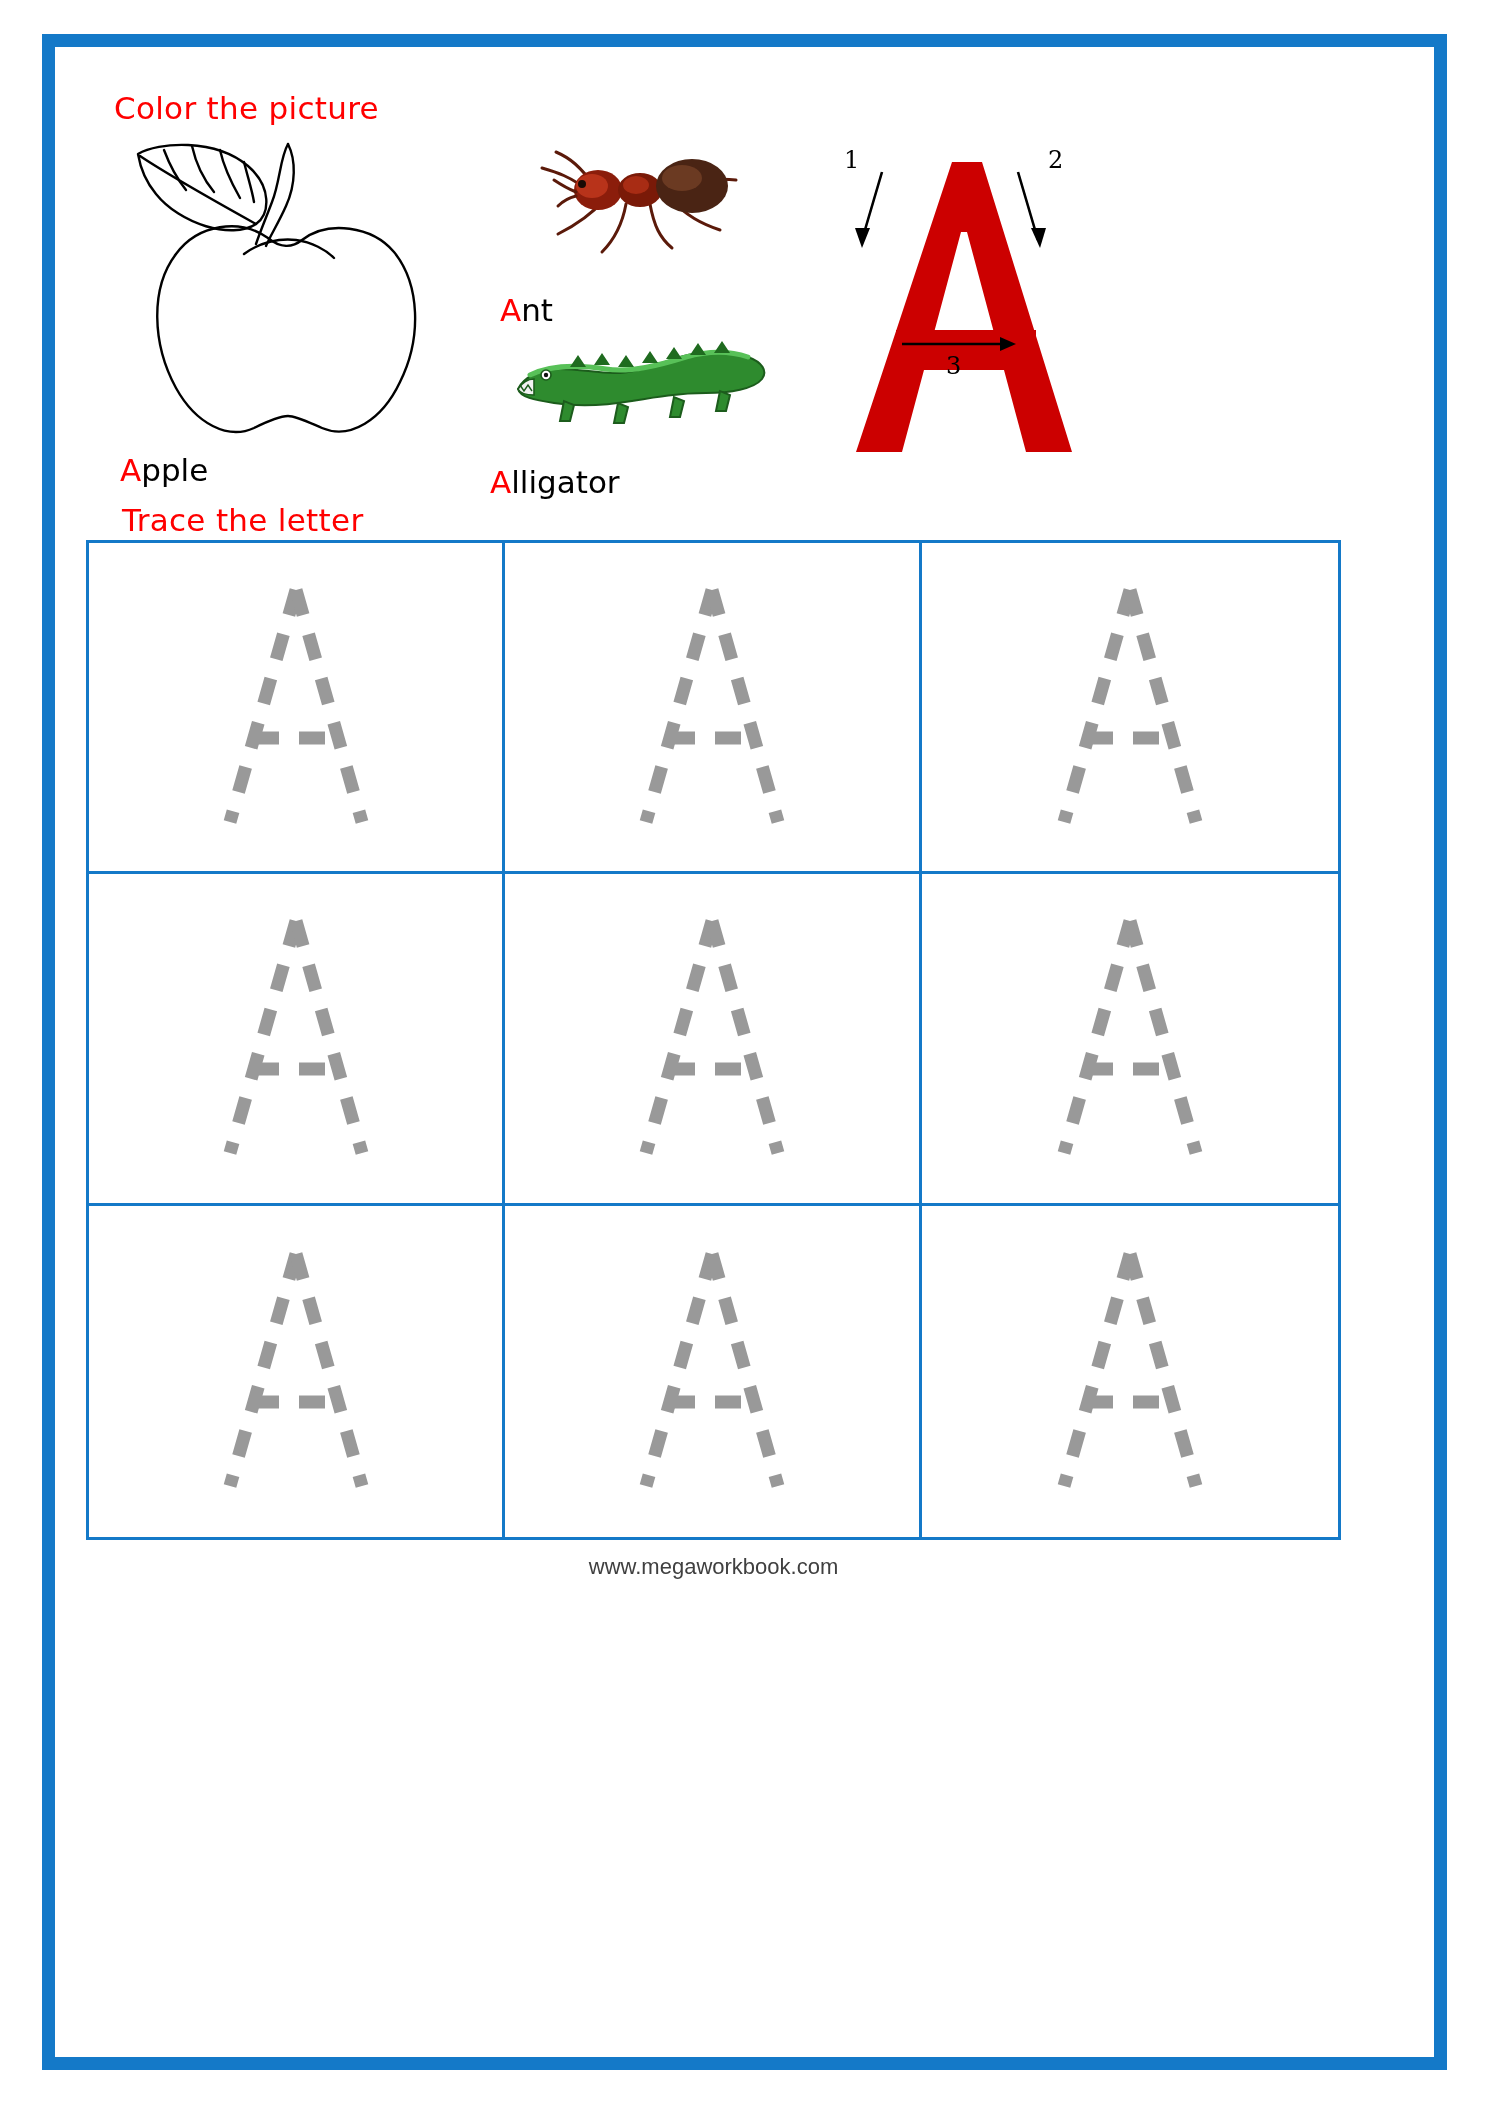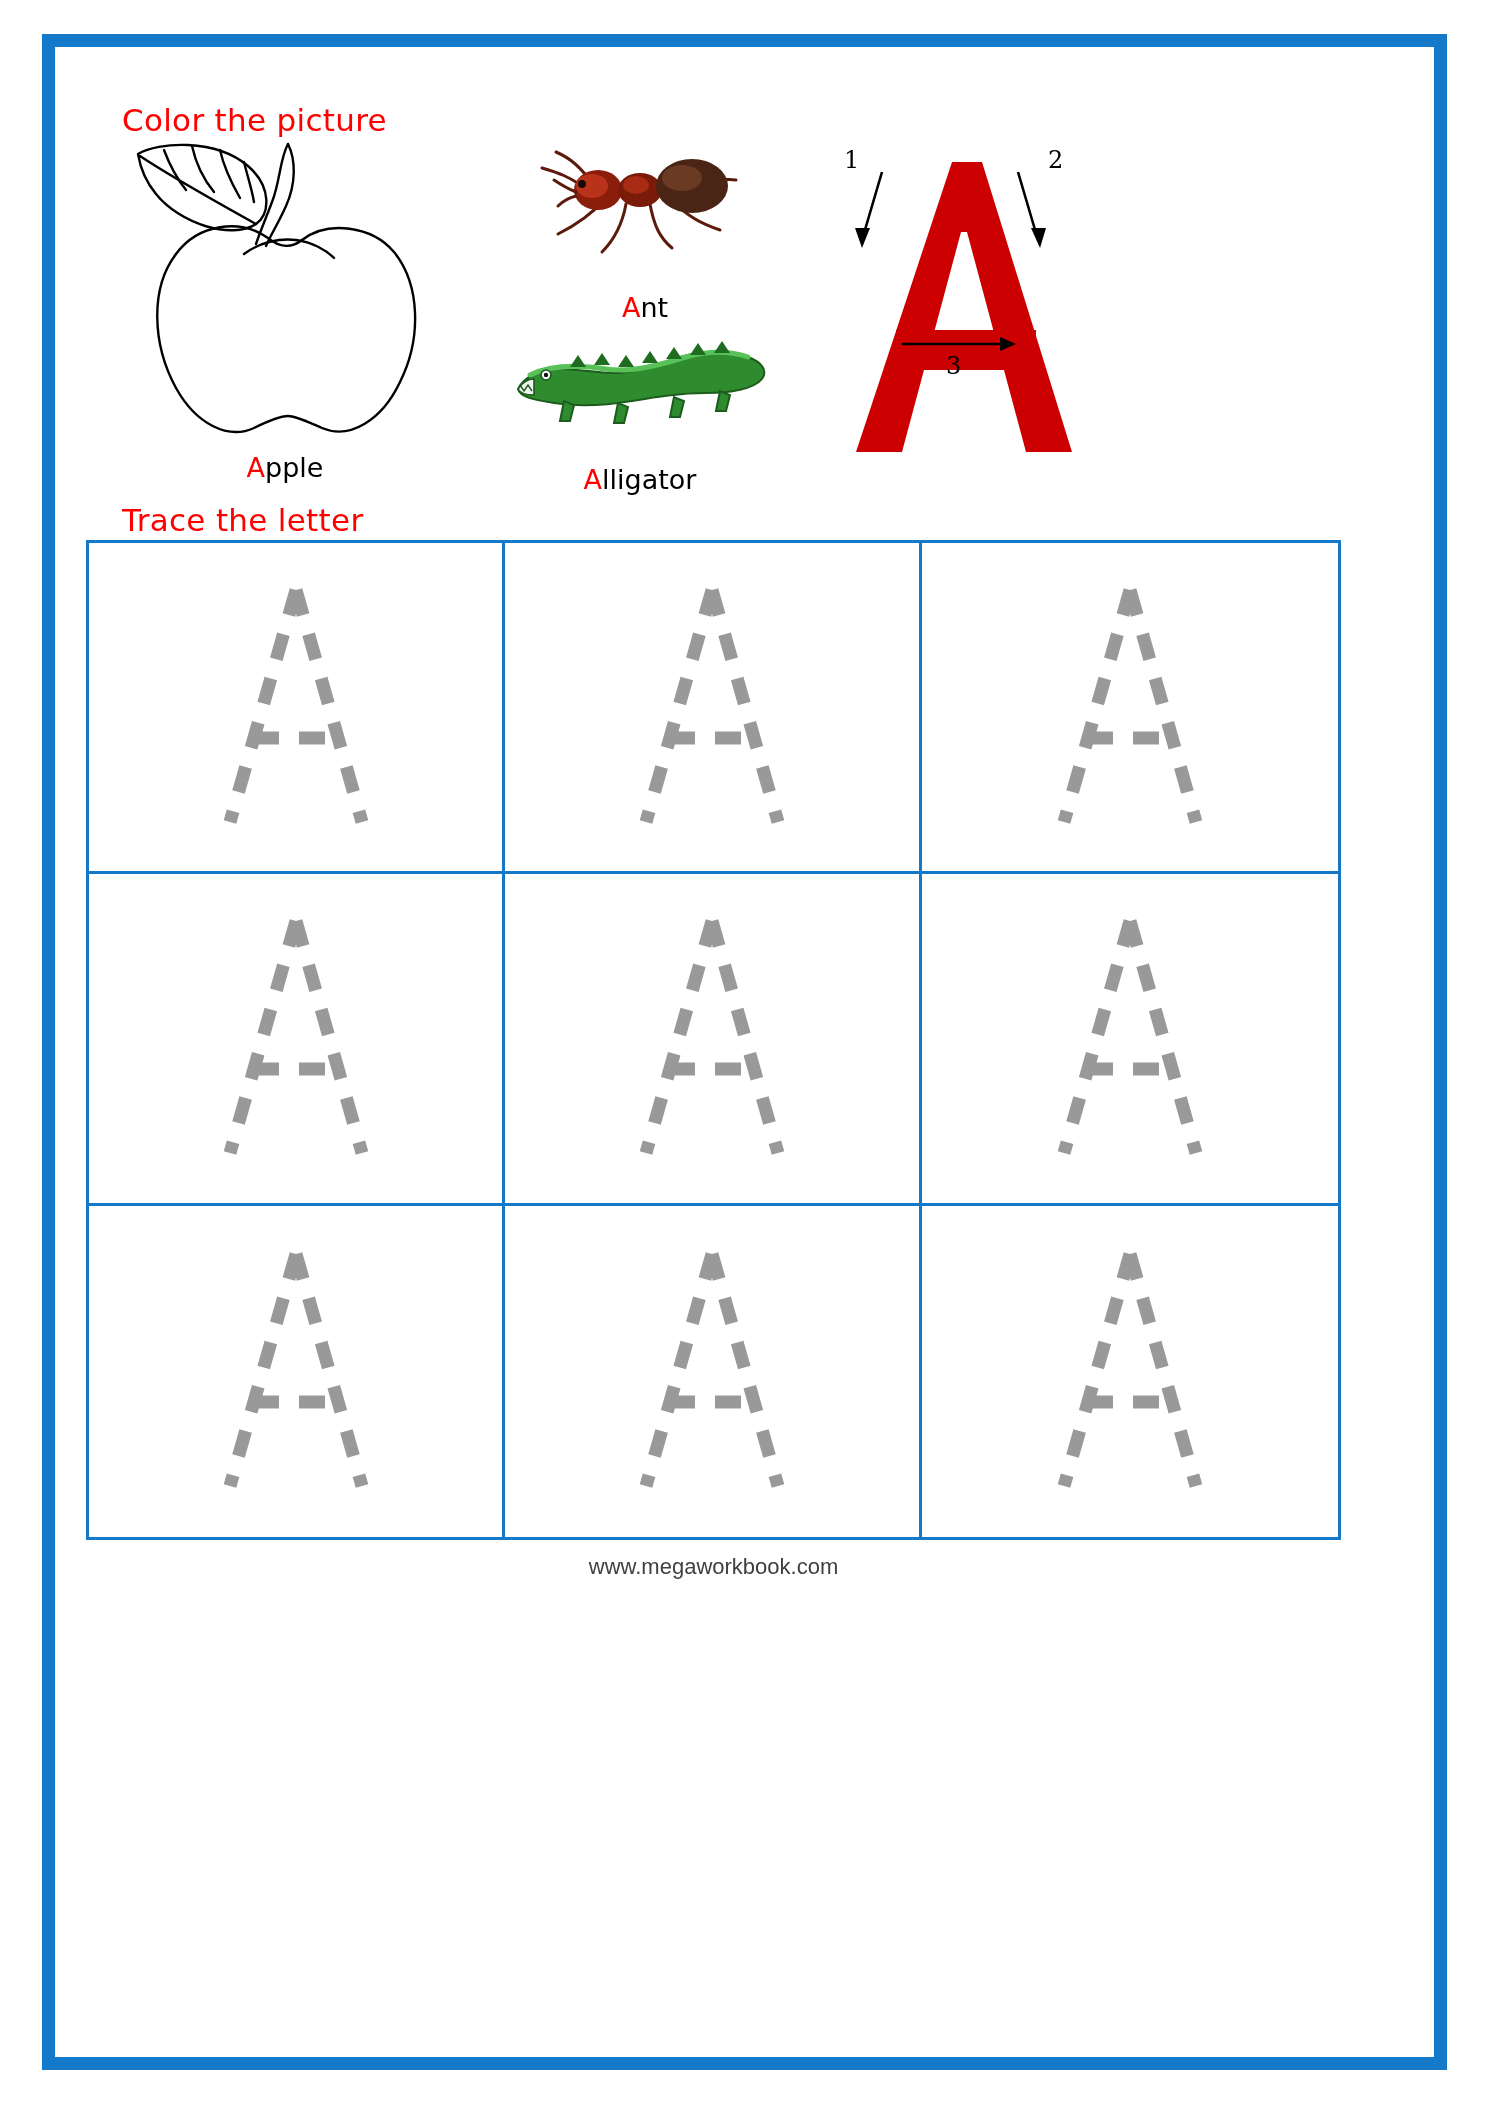--- a/index.html
+++ b/index.html
@@ -50,23 +50,22 @@
   
   .heading {
     color: #ff0000;
     font-size: 31px;
     font-family: "DejaVu Sans", sans-serif;
     font-weight: 500;
     letter-spacing: 0.3px;
   }
   #color-heading {
     position: absolute;
-    left: 52px;
+    left: 44px;
     top: 28px;
-    margin-top: 12px;
   }
   #trace-heading {
     position: absolute;
     left: 52px;
     top: 440px;
     text-align: center;
   }
 
   
   .pic-area {
@@ -77,23 +76,22 @@
   }
   .apple-box {
     position: absolute;
     left: 50px;
     top: 10px;
     width: 330px;
     height: 320px;
   }
   .caption {
     position: absolute;
-    text-align: center;
     font-family: "DejaVu Sans", sans-serif;
-    font-size: 27px;
+    font-size: 31px;
     color: #000000;
     white-space: nowrap;
   }
   .caption .cap-first {
     color: #ff0000;
   }
   #apple-caption {
     left: 50px;
     top: 330px;
     width: 330px;

